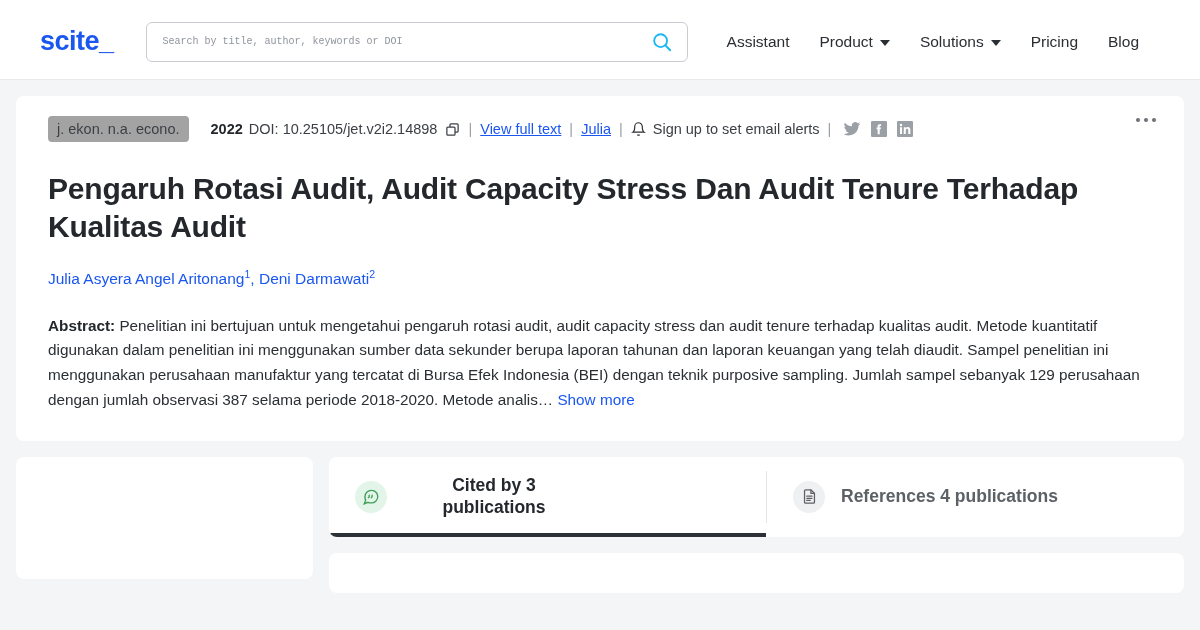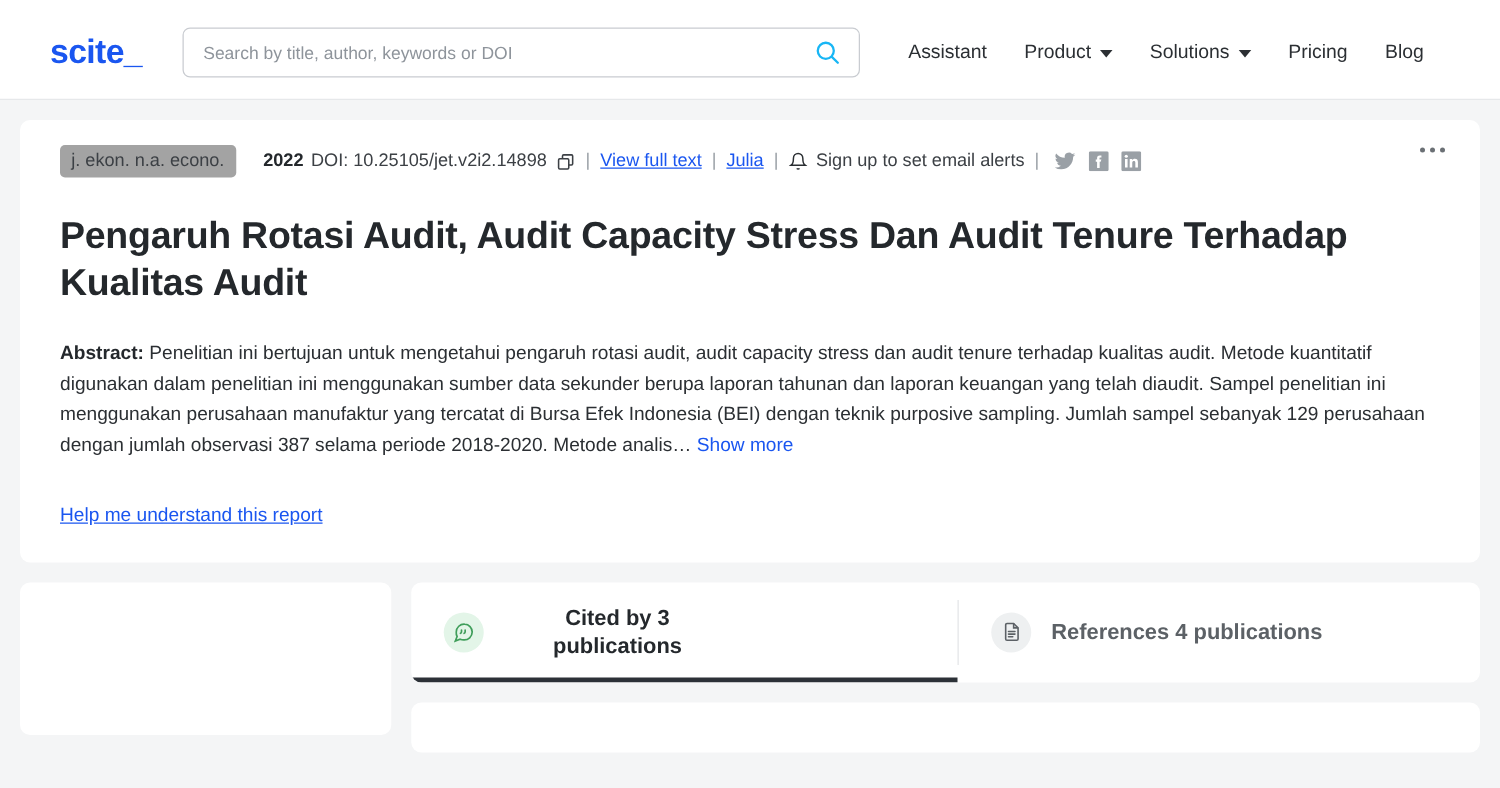--- a/index.html
+++ b/index.html
@@ -36,23 +36,23 @@
     border-radius: 6px;
     display: flex;
     align-items: center;
     padding: 0 14px 0 16px;
     background: #fff;
   }
   .search-input {
     flex: 1;
     border: none;
     outline: none;
-    font-size: 14px;
+    font-size: 10px;
     color: #ef4444;
-    font-family: Liberation Sans, sans-serif;
+    font-family: Liberation Mono, monospace;
     background: transparent;
   }
   .search-input::placeholder { color: #8e949b; }
   .search-icon { display: flex; cursor: pointer; }
 
   .nav {
     display: flex;
     align-items: center;
     margin-left: 24px;
     gap: 0;
@@ -343,29 +343,31 @@
             <path d="M10.2 9.3h3v1.4c.5-.9 1.6-1.7 3.2-1.7 2.4 0 3.6 1.4 3.6 4.2v6.3h-3.1v-5.6c0-1.4-.5-2.2-1.7-2.2-1 0-1.6.7-1.9 1.4-.1.2-.1.6-.1.9v5.5h-3.1z" fill="#fff"></path>
           </svg>
         </span>
       </span>
     </div>
 
     
     <h1 class="title">Pengaruh Rotasi Audit, Audit Capacity Stress Dan Audit Tenure Terhadap Kualitas Audit</h1>
 
     
+    <div class="authors">
+      <span class="a-name">Julia Asyera Angel Aritonang</span><sup>1</sup><span class="comma">,&nbsp;</span><span class="a-name">Deni Darmawati</span><sup>2</sup>
+    </div>
 
     
     <div class="abstract">
       <b>Abstract:</b>
       <span>Penelitian ini bertujuan untuk mengetahui pengaruh rotasi audit, audit capacity stress dan audit tenure terhadap kualitas audit. Metode kuantitatif digunakan dalam penelitian ini menggunakan sumber data sekunder berupa laporan tahunan dan laporan keuangan yang telah diaudit. Sampel penelitian ini menggunakan perusahaan manufaktur yang tercatat di Bursa Efek Indonesia (BEI) dengan teknik purposive sampling. Jumlah sampel sebanyak 129 perusahaan dengan jumlah observasi 387 selama periode 2018-2020. Metode analis…</span>
       <span class="show-more">Show more</span>
     </div>
 
-    <a class="help-link">Help me understand this report</a>
   </div>
 
   <div class="bottom">
 
     <div class="left-col">
       <div class="card left-card"></div>
     </div>
 
     <div class="right-col">
 

